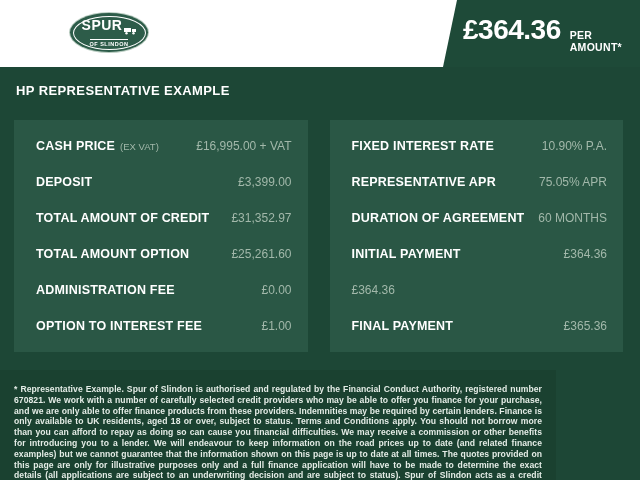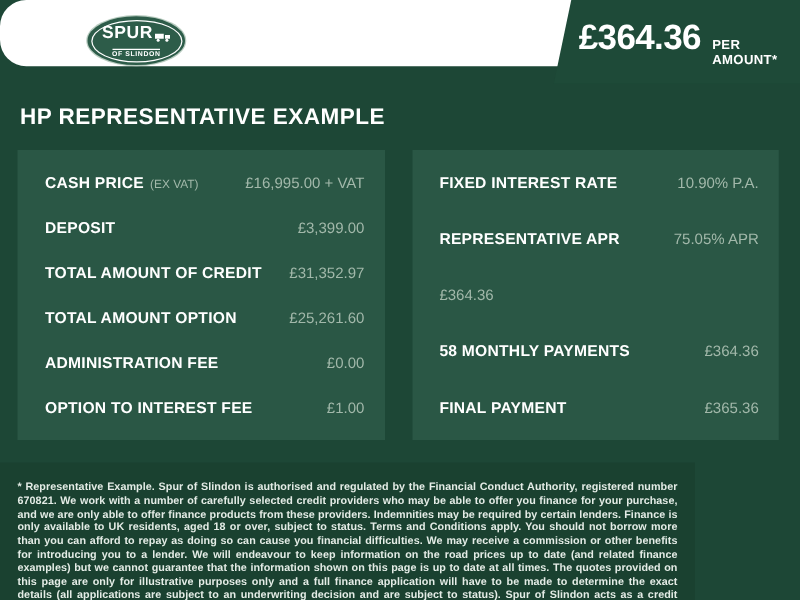--- a/index.html
+++ b/index.html
@@ -4,21 +4,21 @@
 <style>
   * { margin:0; padding:0; box-sizing:border-box; }
   html,body { background:#555; }
   .stage {
     position:relative; width:640px; height:480px; overflow:hidden;
     background:#1d4736;
     font-family:"Liberation Sans","DejaVu Sans",sans-serif;
   }
 
   
-  .header { position:absolute; top:0; left:0; width:640px; height:53px; background:#ffffff;border-radius:21px; }
+  .header { position:absolute; top:0; left:0; width:640px; height:67px; background:#ffffff; }
 
   
   .price-banner {
     position:absolute; top:0; left:443px; width:197px; height:67px;
     background:#1e4a38;
     clip-path:polygon(14px 0, 197px 0, 197px 67px, 0 67px);
     display:flex; align-items:center; padding-left:20px;
   }
   .price-inner { display:flex; align-items:baseline; gap:9px; }
   .price-main { color:#ffffff; font-size:28px; font-weight:bold; letter-spacing:-0.5px; }
@@ -39,21 +39,21 @@
   .logo-brand { color:#ffffff; font-size:14px; font-weight:bold; letter-spacing:0.5px; line-height:13px; }
   .logo-truck { margin-top:2px; }
   .logo-sub {
     color:#ffffff; font-size:5.5px; font-weight:bold; letter-spacing:0.5px;
     border-top:1px solid #ffffff; padding-top:1px; margin-top:0px; line-height:6px;
   }
 
   
   .section-title {
     position:absolute; left:16px; top:83px;
-    color:#ffffff; font-size:18px; font-weight:bold; letter-spacing:0.4px;
+    color:#ffffff; font-size:13px; font-weight:bold; letter-spacing:0.4px;
   }
 
   
   .panels {
     position:absolute; top:120px; left:14px; width:609px; height:232px;
     display:flex; gap:22px;
   }
   .panel {
     flex:1; background:#2a5745;
     display:flex; flex-direction:column; justify-content:space-between;
@@ -137,24 +137,28 @@
     <div class="panel">
       <div class="row">
         <span class="row-label">FIXED INTEREST RATE</span>
         <span class="row-value">10.90% P.A.</span>
       </div>
       <div class="row">
         <span class="row-label">REPRESENTATIVE APR</span>
         <span class="row-value">75.05% APR</span>
       </div>
       <div class="row">
+        <span class="row-label">DURATION OF AGREEMENT</span>
+        <span class="row-value">60 MONTHS</span>
+      </div>
+      <div class="row">
+        <span class="row-label">INITIAL PAYMENT</span>
         <span class="row-value">£364.36</span>
       </div>
       <div class="row">
-        <span class="row-label">58 MONTHLY PAYMENTS</span>
         <span class="row-value">£364.36</span>
       </div>
       <div class="row">
         <span class="row-label">FINAL PAYMENT</span>
         <span class="row-value">£365.36</span>
       </div>
     </div>
 
   </div>
 

